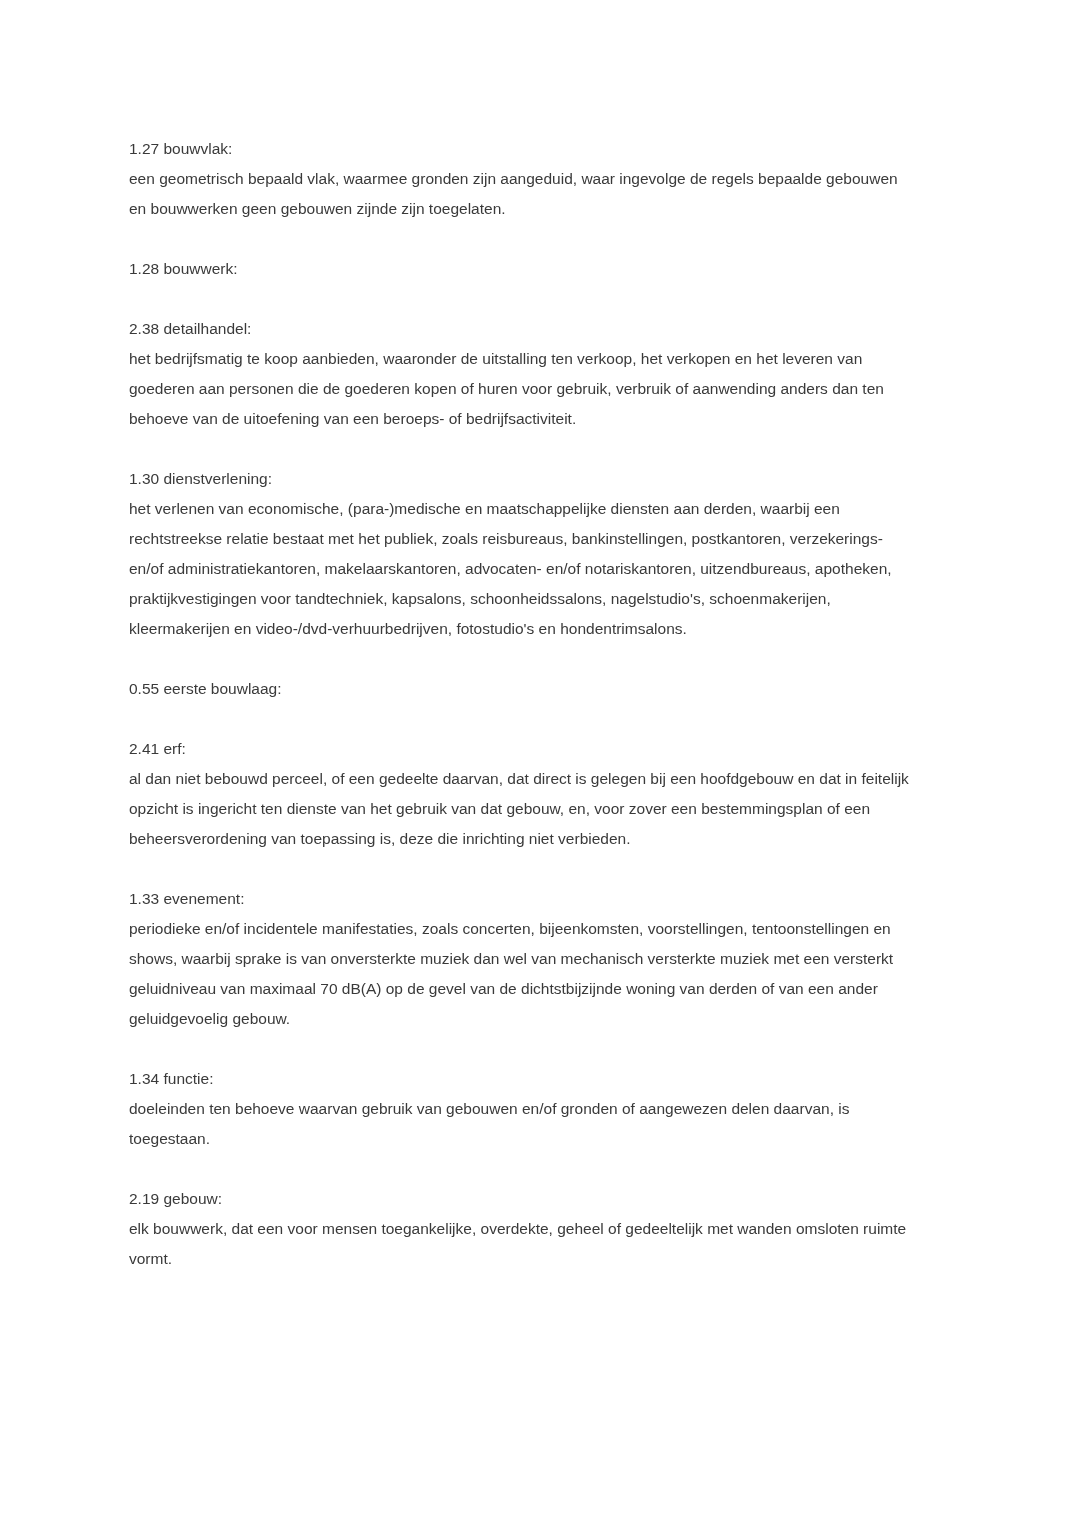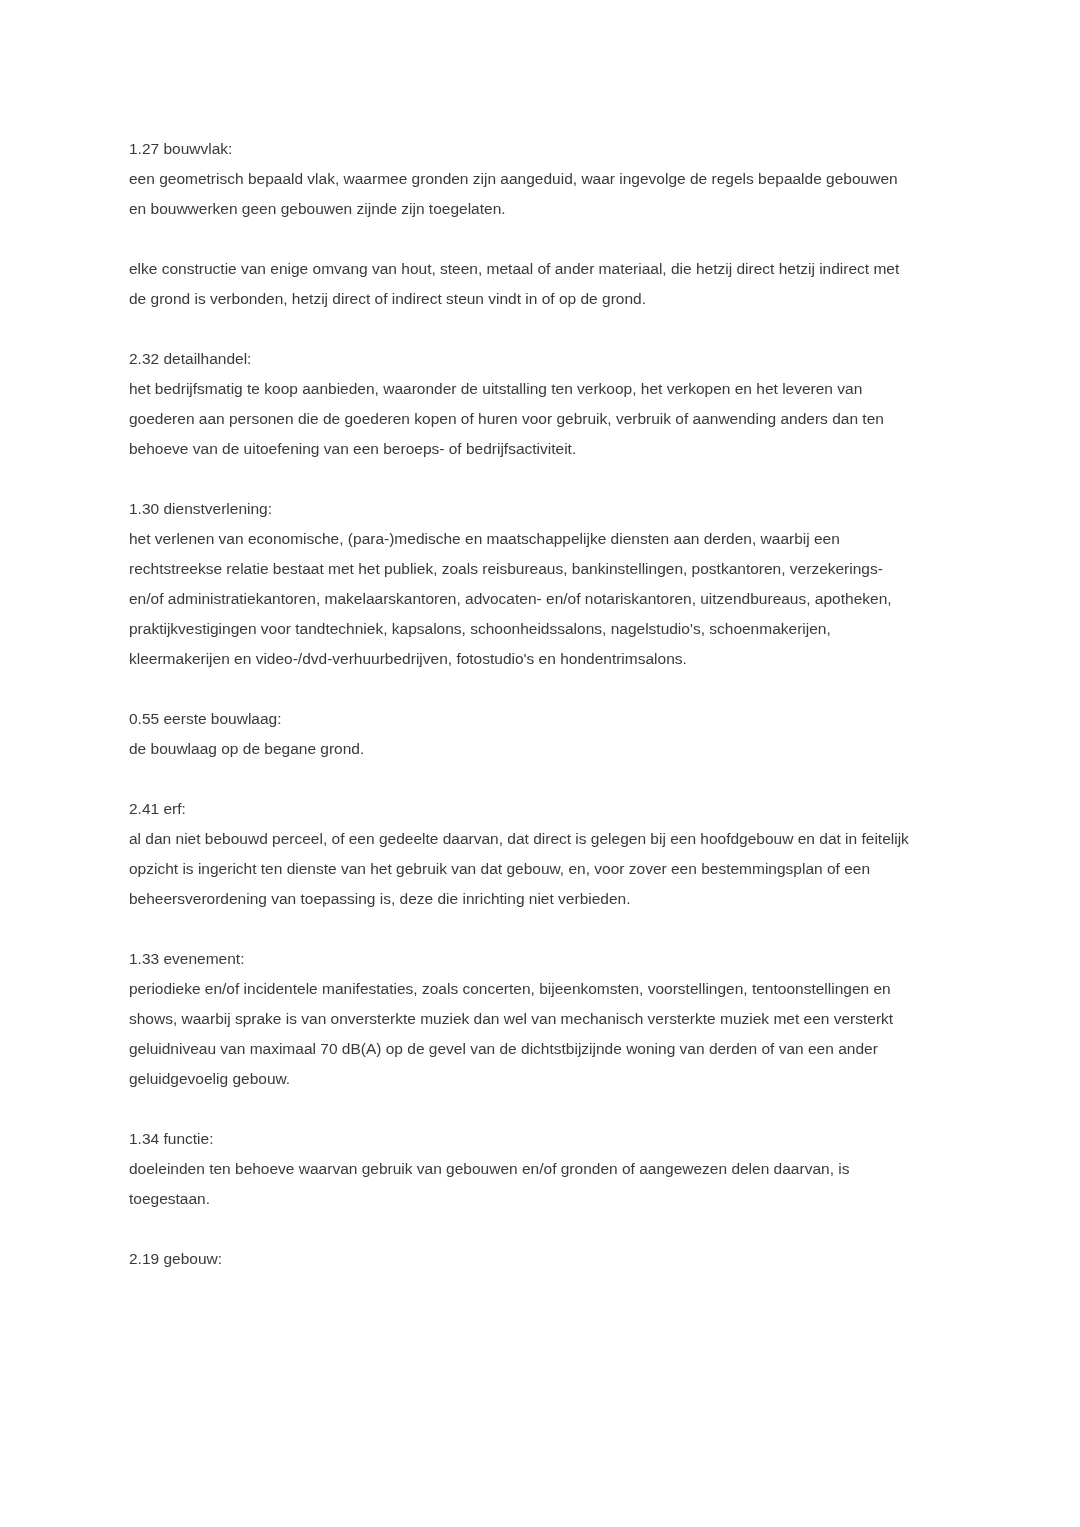--- a/index.html
+++ b/index.html
@@ -35,43 +35,41 @@
 
 <div class="page">
 
   <section class="definition">
     <p>1.27 bouwvlak:</p>
     <p>een geometrisch bepaald vlak, waarmee gronden zijn aangeduid, waar ingevolge de regels bepaalde gebouwen
 en bouwwerken geen gebouwen zijnde zijn toegelaten.</p>
   </section>
 
   <section class="definition">
-    <p>elke constructie van enige omvang van hout, steen, metaal of ander materiaal, die hetzij direct hetzij indirect met
-de grond is verbonden, hetzij direct of indirect steun vindt in of op de grond.</p>
+    <p>1.28 bouwwerk:</p>
   </section>
 
   <section class="definition">
-    <p>2.32 detailhandel:</p>
+    <p>2.38 detailhandel:</p>
     <p>het bedrijfsmatig te koop aanbieden, waaronder de uitstalling ten verkoop, het verkopen en het leveren van
 goederen aan personen die de goederen kopen of huren voor gebruik, verbruik of aanwending anders dan ten
 behoeve van de uitoefening van een beroeps- of bedrijfsactiviteit.</p>
   </section>
 
   <section class="definition">
     <p>1.30 dienstverlening:</p>
     <p>het verlenen van economische, (para-)medische en maatschappelijke diensten aan derden, waarbij een
 rechtstreekse relatie bestaat met het publiek, zoals reisbureaus, bankinstellingen, postkantoren, verzekerings-
 en/of administratiekantoren, makelaarskantoren, advocaten- en/of notariskantoren, uitzendbureaus, apotheken,
 praktijkvestigingen voor tandtechniek, kapsalons, schoonheidssalons, nagelstudio's, schoenmakerijen,
 kleermakerijen en video-/dvd-verhuurbedrijven, fotostudio's en hondentrimsalons.</p>
   </section>
 
   <section class="definition">
     <p>0.55 eerste bouwlaag:</p>
-    <p>de bouwlaag op de begane grond.</p>
   </section>
 
   <section class="definition">
     <p>2.41 erf:</p>
     <p>al dan niet bebouwd perceel, of een gedeelte daarvan, dat direct is gelegen bij een hoofdgebouw en dat in feitelijk
 opzicht is ingericht ten dienste van het gebruik van dat gebouw, en, voor zover een bestemmingsplan of een
 beheersverordening van toepassing is, deze die inrichting niet verbieden.</p>
   </section>
 
   <section class="definition">
@@ -83,15 +81,17 @@
   </section>
 
   <section class="definition">
     <p>1.34 functie:</p>
     <p>doeleinden ten behoeve waarvan gebruik van gebouwen en/of gronden of aangewezen delen daarvan, is
 toegestaan.</p>
   </section>
 
   <section class="definition">
     <p>2.19 gebouw:</p>
+    <p>elk bouwwerk, dat een voor mensen toegankelijke, overdekte, geheel of gedeeltelijk met wanden omsloten ruimte
+vormt.</p>
   </section>
 
 </div>
 
 </body></html>

